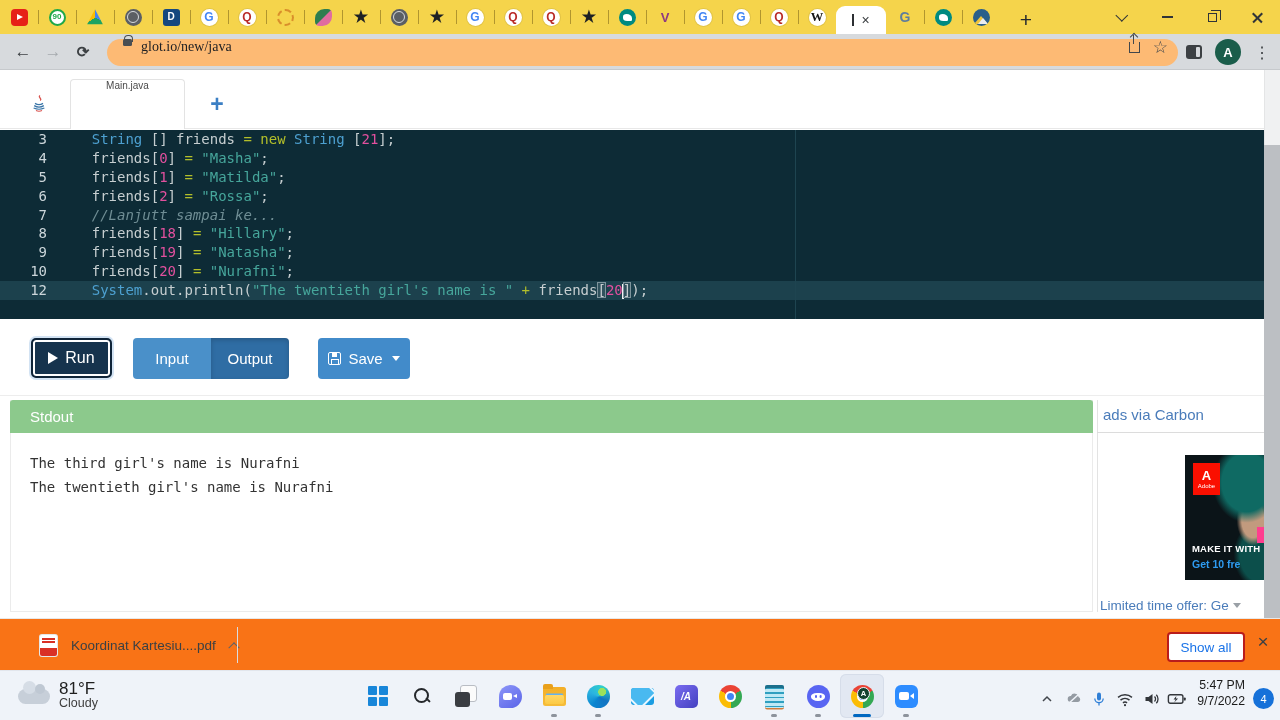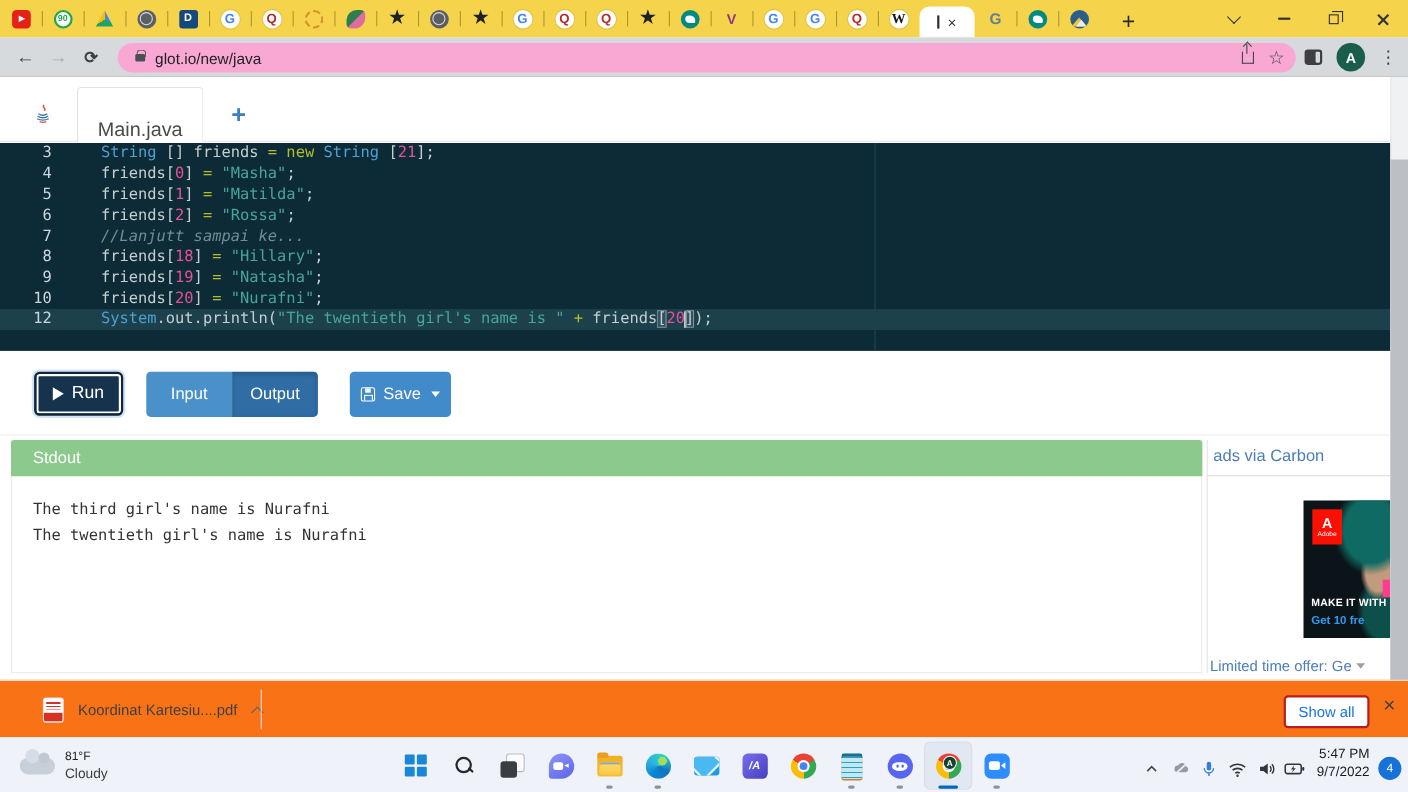--- a/index.html
+++ b/index.html
@@ -55,42 +55,42 @@
   .wc-x::before { transform:rotate(45deg);} .wc-x::after { transform:rotate(-45deg);}
 
   
   .toolbar { position:absolute; left:0; top:34px; width:1280px; height:36px; background:#d7dadd;
              border-bottom:1px solid #c6c9cc; display:flex; align-items:center; }
   .nav-ic { width:30px; height:30px; display:flex; align-items:center; justify-content:center; font-size:17px; color:#3c4043; }
   .nav-back { margin-left:8px; }
   .nav-fwd { color:#a5a9ad; }
   .nav-reload { font-size:15px; font-weight:700; }
   .omnibox { position:absolute; left:107px; top:5px; width:1071px; height:27px; border-radius:14px;
-             background:#f9a8d4; display:flex; align-items:center; }
+             background:#fdba74; display:flex; align-items:flex-start;font-family:Liberation Serif, serif; }
   .lock { position:relative; width:9px; height:7px; background:#4a4e52; border-radius:1.5px; margin-left:16px; }
   .lock::before { content:""; position:absolute; left:1px; top:-4px; width:7px; height:6px; border:1.6px solid #4a4e52; border-bottom:none; border-radius:4px 4px 0 0; }
   .url { margin-left:9px; font-size:14px; color:#202124; }
   .omni-right { position:absolute; right:10px; display:flex; align-items:center; gap:13px; }
   .share-ic { position:relative; width:11px; height:11px; border:1.5px solid #42474c; border-top:none; }
   .share-ic::before { content:""; position:absolute; left:3.2px; top:-7px; width:1.5px; height:9px; background:#42474c; }
   .share-ic::after { content:""; position:absolute; left:1.2px; top:-8px; width:5px; height:5px; border-top:1.5px solid #42474c; border-left:1.5px solid #42474c; transform:rotate(45deg); }
   .star-ic { font-size:17px; color:#42474c; line-height:1; }
   .tool-right { position:absolute; right:10px; top:0; height:36px; display:flex; align-items:center; gap:13px; }
   .sidepanel-ic { position:relative; width:16px; height:14px; background:#3c4043; border-radius:3px; }
   .sidepanel-ic::before { content:""; position:absolute; right:2px; top:2px; width:4px; height:10px; background:#d7dadd; border-radius:1px; }
   .avatar { width:26px; height:26px; border-radius:50%; background:#1a5d4a; color:#fff; font-size:13px; font-weight:700;
             display:flex; align-items:center; justify-content:center; }
   .dots-ic { font-size:16px; color:#3c4043; }
 
   
   .filebar-line { position:absolute; left:0; top:128px; width:1264px; height:1px; background:#e8e8e8; }
   .java-logo { position:absolute; left:29px; top:93px; width:20px; height:22px; }
   .file-tab { position:absolute; left:70px; top:79px; width:115px; height:50px; background:#fff;
               border:1px solid #e3e3e3; border-bottom:none; border-radius:4px 4px 0 0; z-index:2;
-              display:flex; align-items:flex-end; justify-content:center; font-size:18px; color:#4a4a4a; }
+              display:flex; align-items:flex-start; justify-content:center; font-size:10px; color:#4a4a4a; }
   .add-file { position:absolute; left:203px; top:90px; width:28px; height:28px; color:#3b7fc4;
               font-size:23px; font-weight:700; display:flex; align-items:center; justify-content:center; }
 
   
   .editor { position:absolute; left:0; top:130px; width:1264px; height:189px; background:#0d2b36;
             font-family:"DejaVu Sans Mono",monospace; font-size:14px; overflow:hidden; }
   .erow { display:flex; height:18.9px; line-height:18.9px; white-space:pre; }
   .erow.active { background:#1c414d; }
   .gnum { width:47px; text-align:right; color:#ccd6da; flex:none; }
   .ecode { padding-left:11px; }
@@ -167,21 +167,21 @@
   .dl-close { position:absolute; left:1250px; top:10px; width:26px; height:26px; color:#3c4043; font-size:19px;
               display:flex; align-items:center; justify-content:center; }
 
   
   .taskbar { position:absolute; left:0; top:670px; width:1280px; height:50px; background:#eff3f9; border-top:1px solid #e2e6ed; }
   .weather { position:absolute; left:10px; top:0; height:50px; display:flex; align-items:center; gap:9px; padding:0 8px; }
   .cloud { position:relative; width:32px; height:15px; background:#c7cfd9; border-radius:10px; }
   .cloud::before { content:""; position:absolute; left:5px; top:-8px; width:13px; height:13px; border-radius:50%; background:#d6dde6; }
   .cloud::after { content:""; position:absolute; right:5px; top:-5px; width:10px; height:10px; border-radius:50%; background:#bfc8d3; }
   .wx-text { display:flex; flex-direction:column; justify-content:center; line-height:15px; }
-  .wx-temp { font-size:11px; color:#1f1f1f; }
+  .wx-temp { font-size:17px; color:#1f1f1f; }
   .wx-cond { font-size:12.5px; color:#3d3d3d; }
   .tb-center { position:absolute; left:356px; top:1px; height:48px; display:flex; align-items:center; }
   .tbcell { position:relative; width:44px; height:44px; display:flex; align-items:center; justify-content:center; border-radius:6px; }
   .tbcell.active { background:#e2e8f2; box-shadow:inset 0 0 0 1px #d6dde9; }
   .tbdot { position:absolute; bottom:1px; left:50%; transform:translateX(-50%); width:6px; height:3px; border-radius:2px; background:#8d939c; }
   .tbdot.wide { width:18px; background:#0067c0; }
   .tbicon { position:relative; width:24px; height:24px; display:flex; align-items:center; justify-content:center; }
   .badge-a { position:absolute; right:4px; top:3px; width:13px; height:13px; border-radius:50%; background:#14432f;
              border:1.5px solid #eff3f9; color:#fff; font-size:7.5px; font-weight:700; display:flex; align-items:center; justify-content:center; z-index:2;}
   

